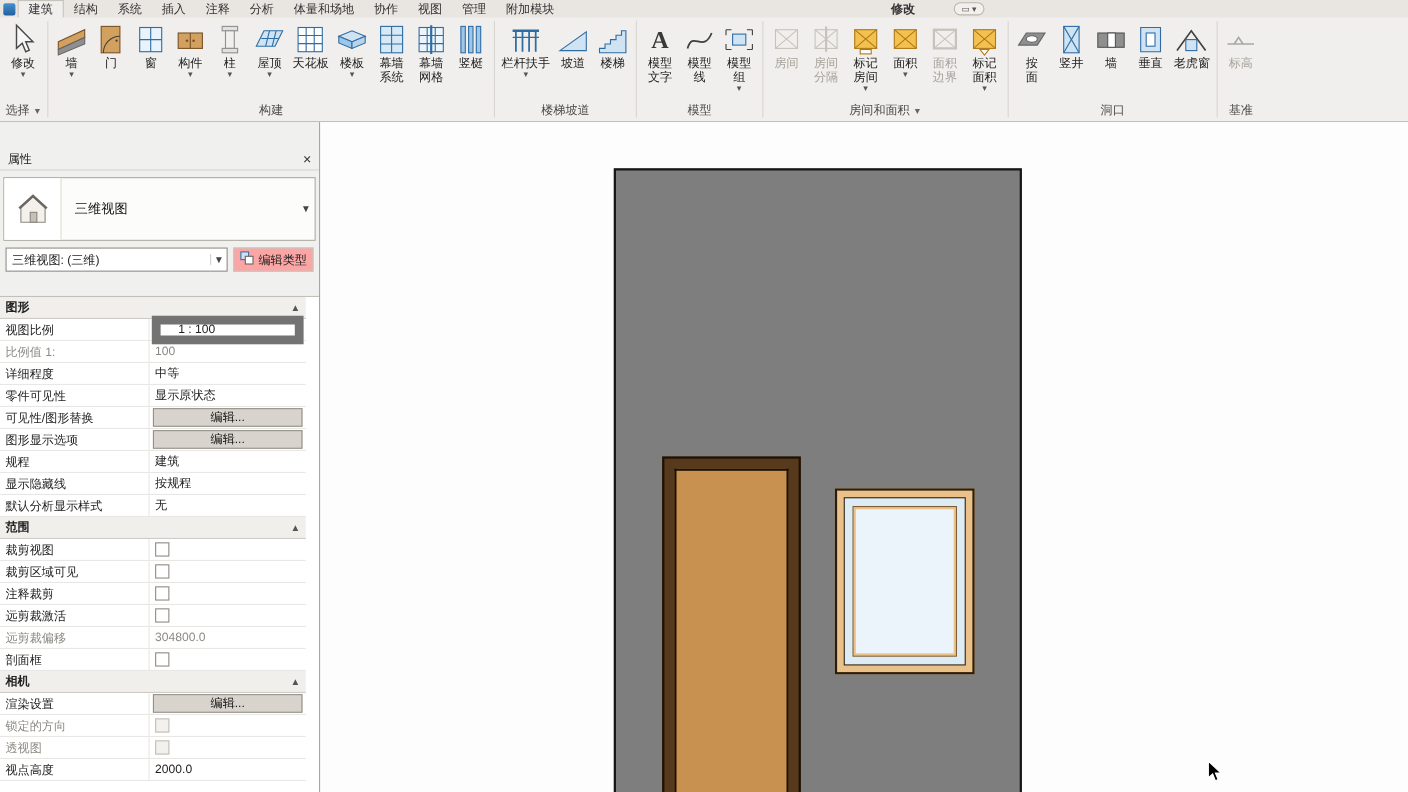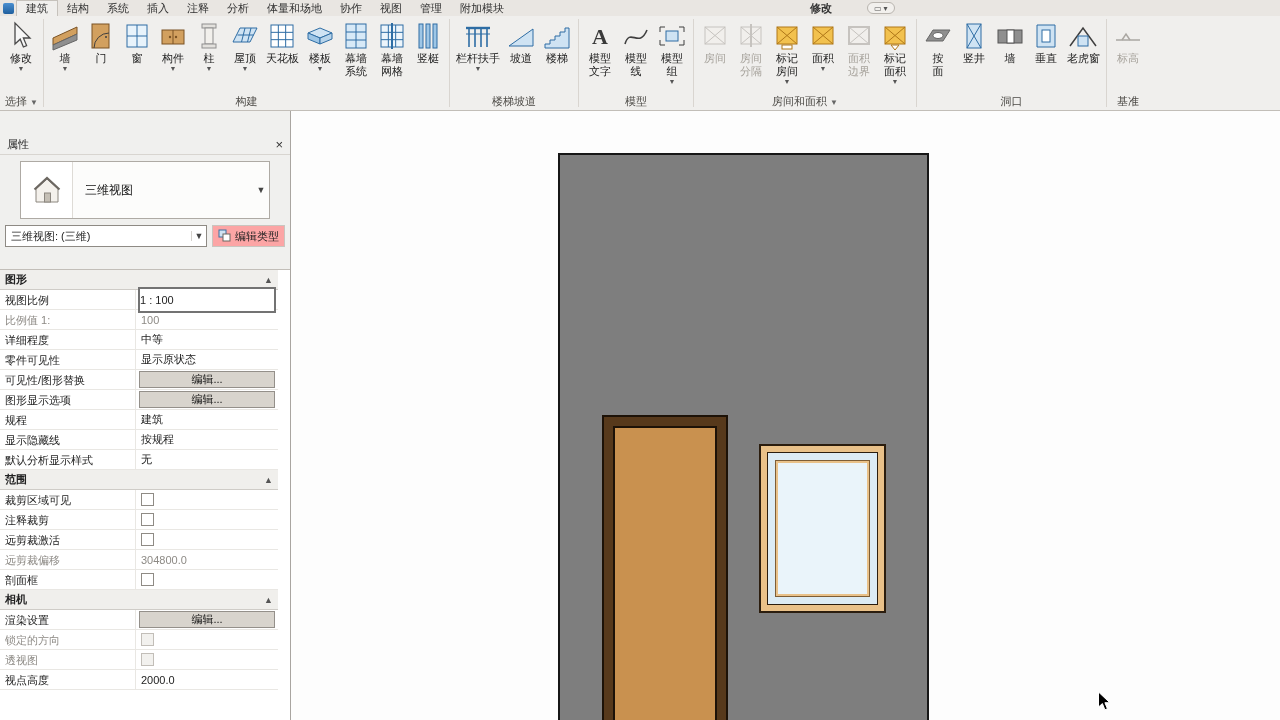--- a/index.html
+++ b/index.html
@@ -30,38 +30,38 @@
 .rdd{font-size:7px;line-height:7px;color:#555}
 
 
 .content{flex:1;display:flex;min-height:0}
 
 
 .props{width:290px;flex:0 0 auto;background:#f0f0ee;display:flex;flex-direction:column;min-height:0}
 .props-gap{height:23px;flex:0 0 auto}
 .props-title{height:21px;flex:0 0 auto;display:flex;align-items:center;padding:0 7px;border-bottom:1px solid #d8d5d0}
 .props-close{margin-left:auto;font-size:13px;color:#333;line-height:1;cursor:default}
-.type-selector{margin:6px 20px;height:58px;flex:0 0 auto;background:#fcfcfb;border:1px solid #aeaaa4;display:flex;align-items:stretch}
+.type-selector{margin:6px 3px;height:58px;flex:0 0 auto;background:#fcfcfb;border:1px solid #aeaaa4;display:flex;align-items:stretch}
 .ts-icon{width:52px;background:#fff;border-right:1px solid #dedbd6;display:flex;align-items:center;justify-content:center}
 .ts-label{flex:1;display:flex;align-items:center;padding-left:12px;font-size:12px;color:#111}
 .ts-dd{width:16px;display:flex;align-items:center;justify-content:center;color:#444;font-size:9px}
 .inst-row{display:flex;margin:0 5px 22px;height:22px;gap:5px;flex:0 0 auto}
 .combo{flex:1;background:#fff;border:1px solid#8e8a84;display:flex;align-items:center}
 .combo-text{flex:1;padding:0 5px;white-space:nowrap;overflow:hidden}
 .combo-dd{width:15px;text-align:center;color:#444;font-size:9px;border-left:1px solid #d5d2cd}
 .edit-type{display:flex;align-items:center;gap:4px;padding:0 5px;background:#fca5a5;border:1px solid #c9c5bf;white-space:nowrap}
 .prop-grid{flex:1;background:#fff;border-top:1px solid #c2beb8;overflow:hidden;padding-right:12px}
 .sec-header{height:20px;display:flex;align-items:center;background:#f0efec;border-bottom:1px solid #cfccc7;font-weight:bold;padding:0 5px}
 .sec-chevron{margin-left:auto;color:#555;font-size:9px}
 .prow{height:20px;display:flex;border-bottom:1px solid #e9e7e3;align-items:stretch}
 .plabel{width:136px;padding:3px 5px 0;border-right:1px solid #e9e7e3;white-space:nowrap;overflow:hidden}
 .pvalue{flex:1;padding:1px 2px;display:flex;align-items:center}
 .ptext{padding-left:3px}
 .gray{color:#8d8a85}
-.pinput{flex:1;height:26px;border:2px solid #737373;background:#fff;padding:0 0;display:flex;align-items:center}
+.pinput{flex:1;height:26px;border:8px solid #737373;background:#fff;padding:0 16px;display:flex;align-items:center}
 .pbtn{flex:1;height:17px;margin:16px 1px;background:#d8d4cd;border:1px solid #94908a;display:flex;align-items:center;justify-content:center;color:#111}
 .pcheck{width:13px;height:13px;background:#fff;border:1px solid #8f8b85;margin-left:3px}
 .pcheck.off{background:#f2f1ee;border-color:#c2beb8}
 
 
 .canvas{flex:1;position:relative;background:#fdfdfd;border-left:1px solid #a9a5a0;overflow:hidden}
 .wall{position:absolute;left:267px;top:42px;width:371px;height:585px;background:var(--wall,#7e7e7e);border:2px solid #171717}
 .door{position:absolute;left:311px;top:304px;width:126px;height:320px;background:var(--doorframe,#57391b);border:2px solid #1d1207}
 .door-panel{position:absolute;left:9px;right:9px;top:9px;bottom:0;background:var(--doorpanel,#c9914f);border:2px solid #1d1207;border-bottom:none}
 .window{position:absolute;left:468px;top:333px;width:127px;height:169px;background:var(--winframe,#e9c189);border:2px solid #2b1d0e;padding:6px}
@@ -489,20 +489,26 @@
             <span class="plabel">默认分析显示样式</span>
             <span class="pvalue">
               <span class="ptext">无</span>
             </span>
           </div>
           <div class="sec-header">
             <span>范围</span>
             <span class="sec-chevron">▲</span>
           </div>
           <div class="prow">
+            <span class="plabel">裁剪视图</span>
+            <span class="pvalue">
+              <span class="pcheck"></span>
+            </span>
+          </div>
+          <div class="prow">
             <span class="plabel">裁剪区域可见</span>
             <span class="pvalue">
               <span class="pcheck"></span>
             </span>
           </div>
           <div class="prow">
             <span class="plabel">注释裁剪</span>
             <span class="pvalue">
               <span class="pcheck"></span>
             </span>

